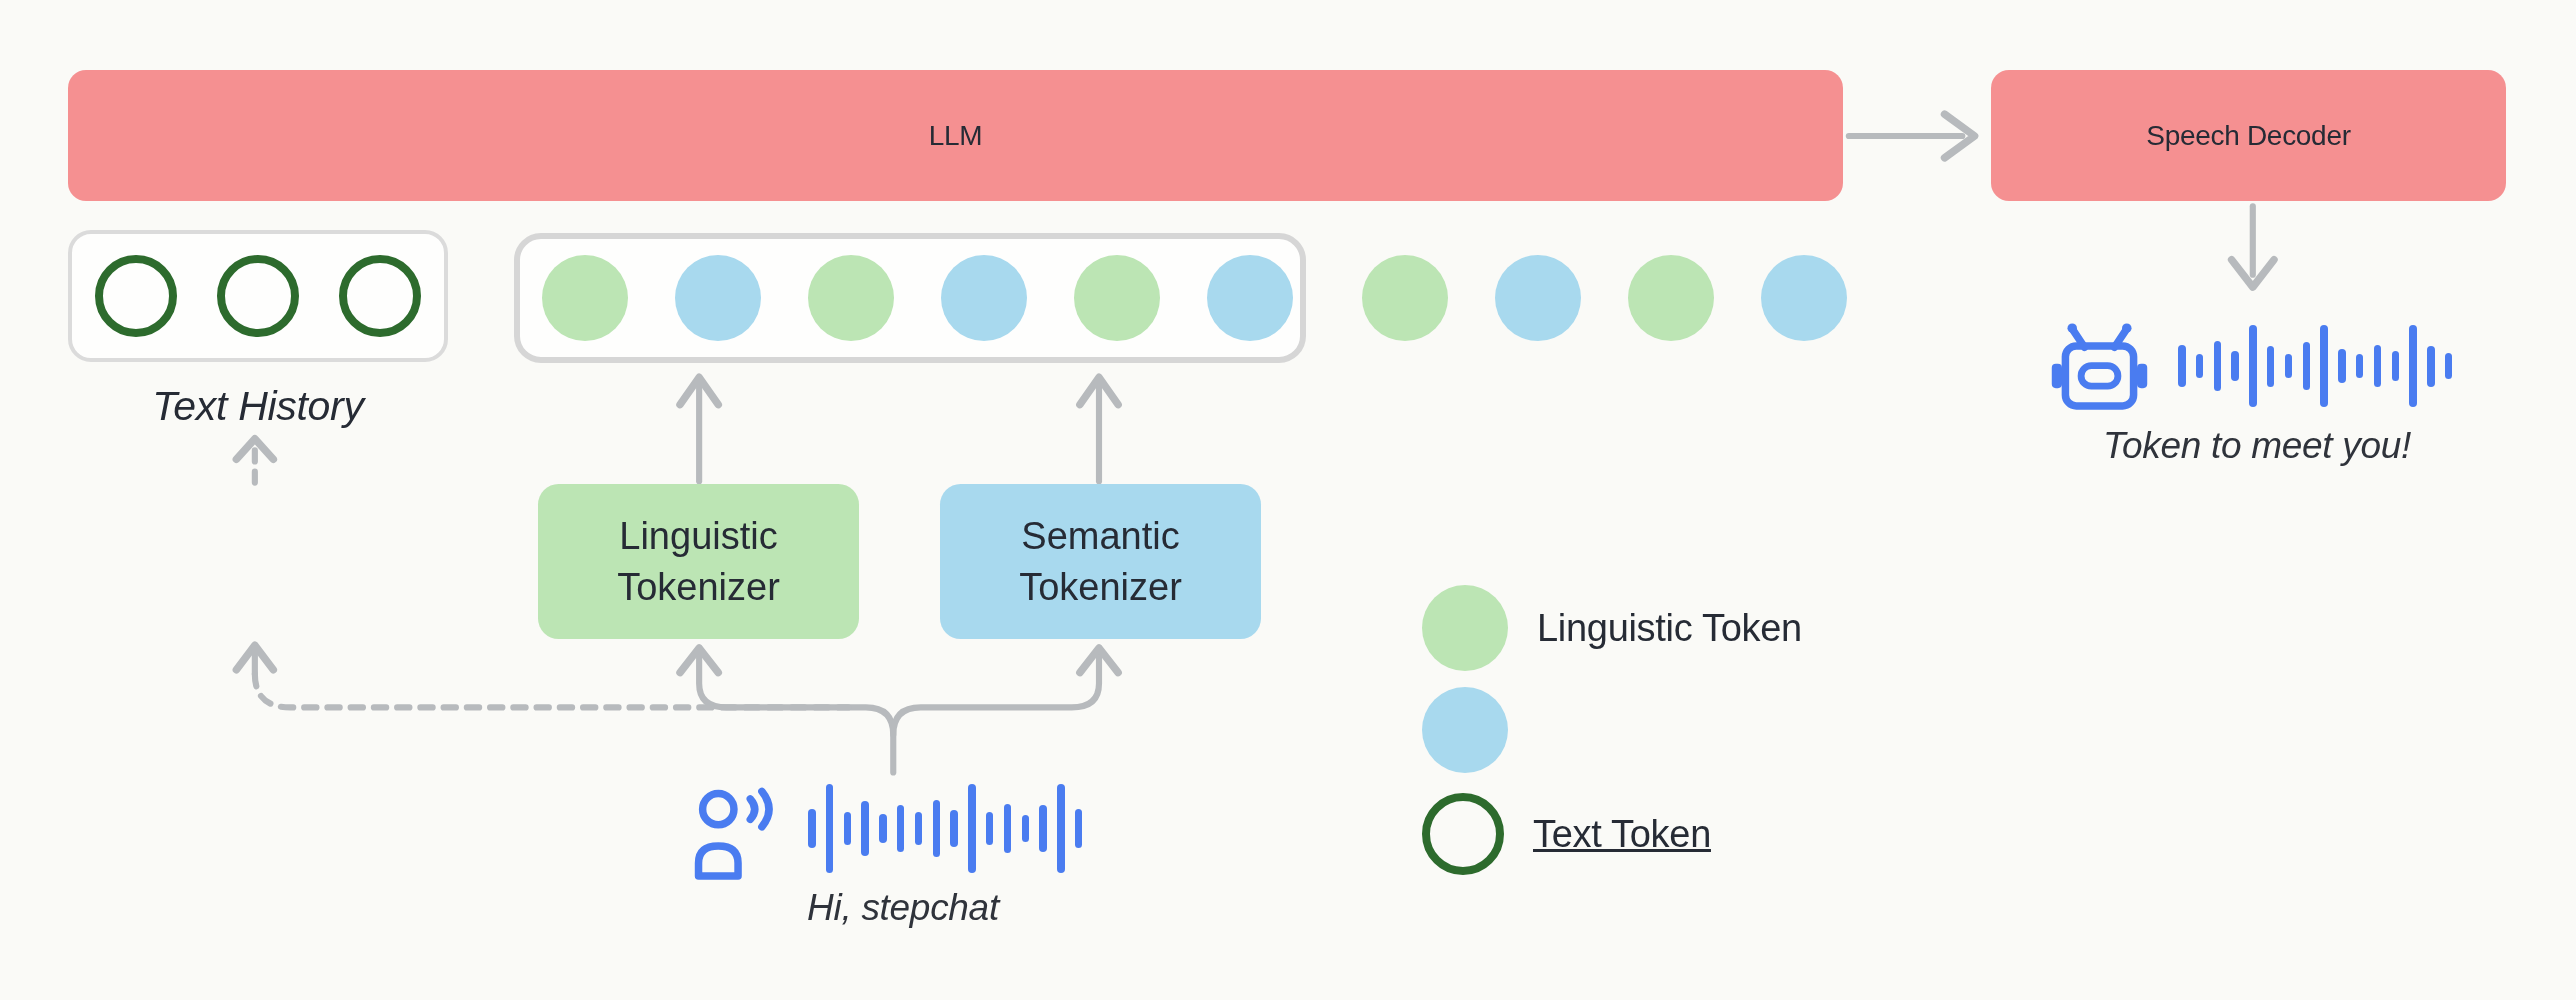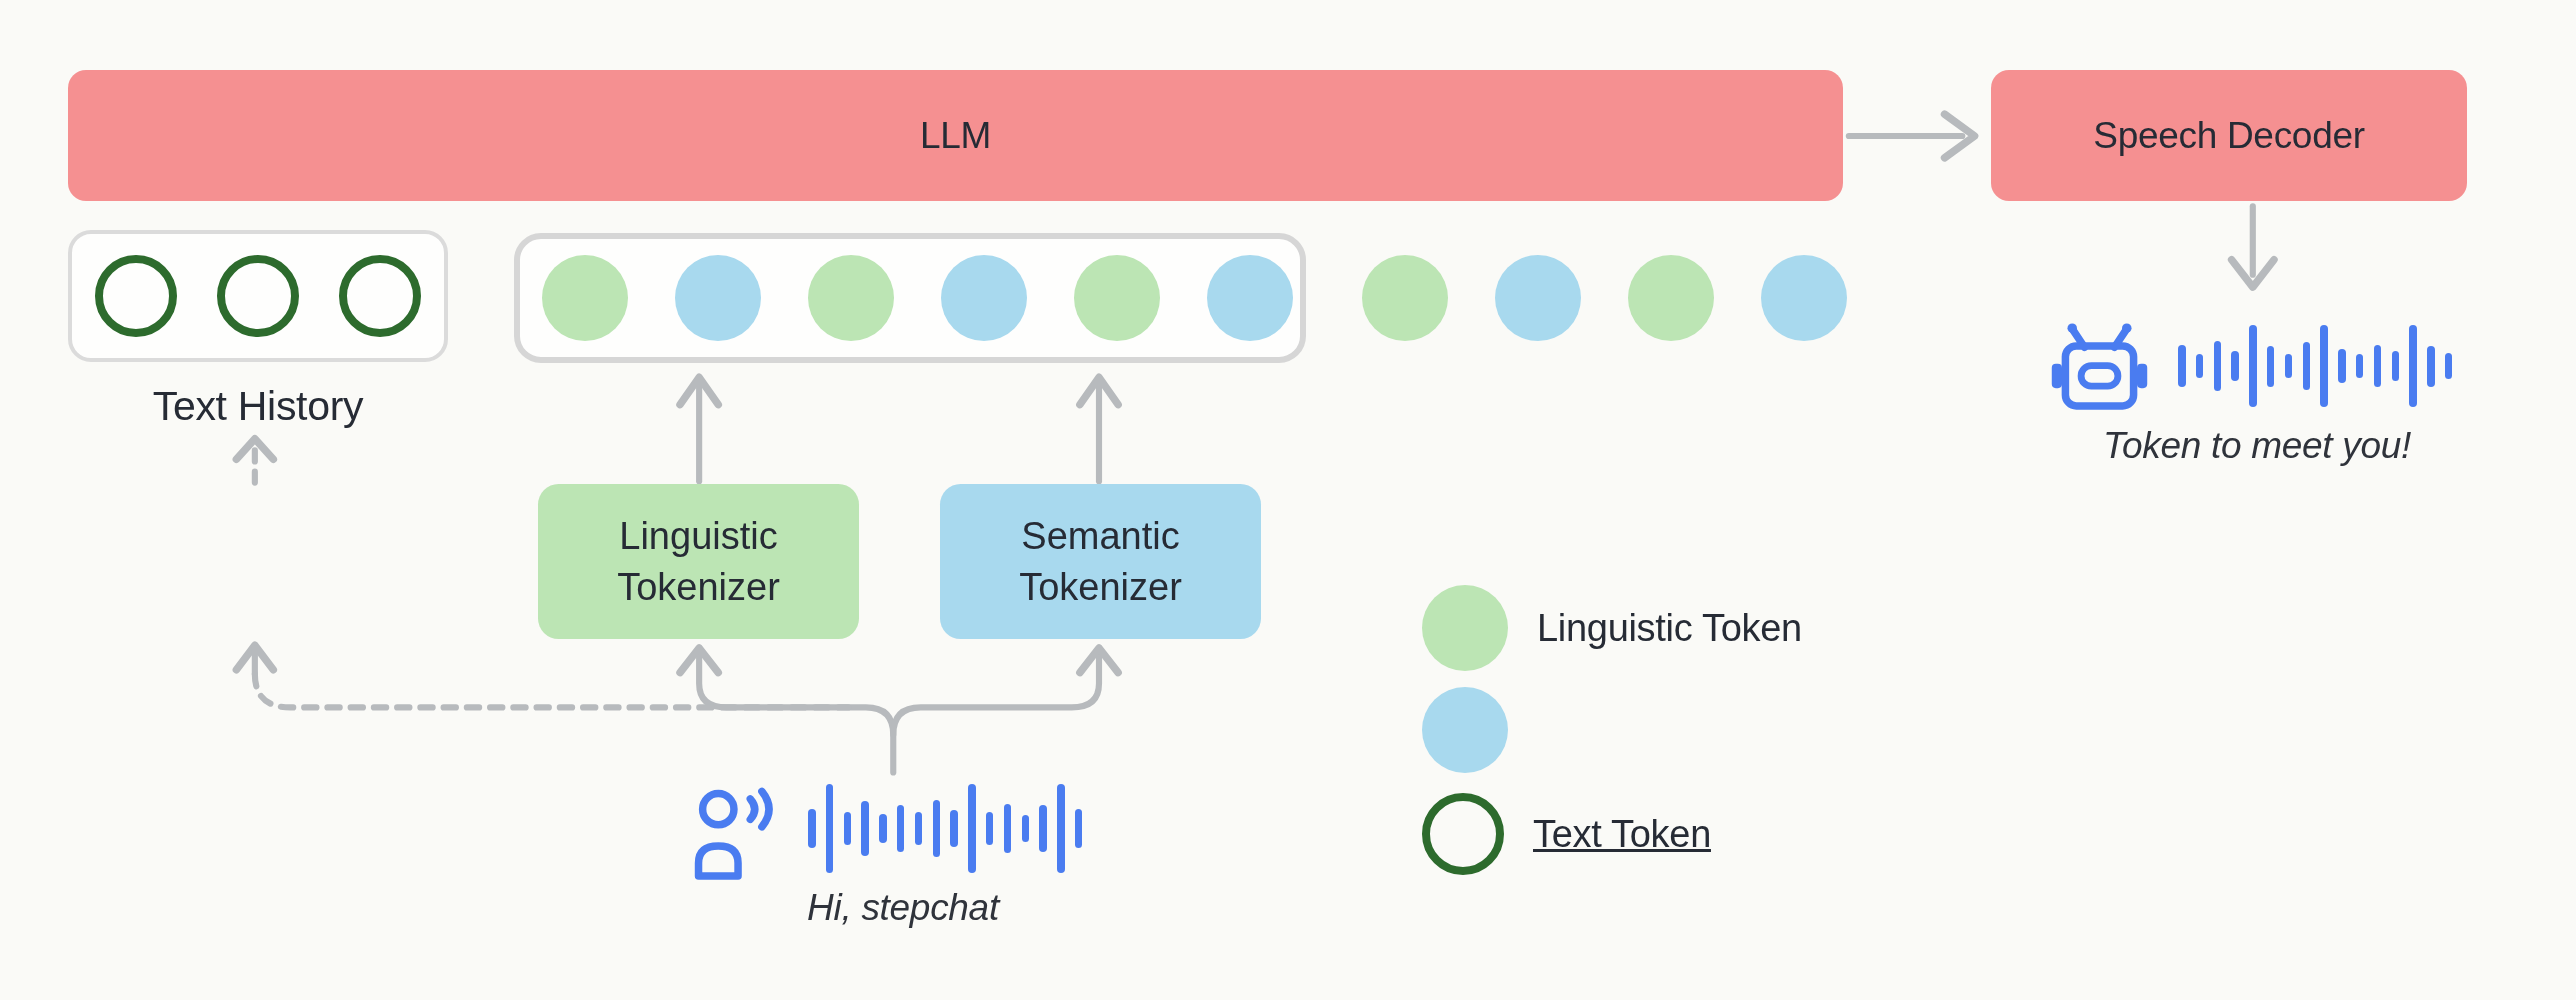--- a/index.html
+++ b/index.html
@@ -8,21 +8,21 @@
     --text:#262B35; --icon-blue:#4A7CF0;
   }
   *{box-sizing:border-box;margin:0;padding:0;}
   body{margin:0;background:var(--bg);}
   .canvas{
     position:relative;width:2576px;height:1000px;background:var(--bg);
     font-family:"Liberation Sans", sans-serif;color:var(--text);overflow:hidden;
   }
   .connectors{position:absolute;left:0;top:0;z-index:1;}
   .node{position:absolute;display:flex;align-items:center;justify-content:center;z-index:2;}
-  .fill-box{border-radius:18px;font-size:37px;letter-spacing:-0.3px;}
+  .fill-box{border-radius:18px;font-size:28px;letter-spacing:-0.3px;}
   .salmon{background:var(--salmon);}
   .green-box{background:var(--green);border-radius:20.5px;}
   .blue-box{background:var(--blue);border-radius:20.5px;}
   .outline-box{background:var(--box-bg);border:4.8px solid var(--border);border-radius:23px;}
   .token-strip{display:flex;align-items:center;z-index:2;}
   .tokenbox{position:absolute;background:var(--box-bg);border:6.2px solid #D6D6D6;border-radius:27px;z-index:2;}
   .tok{width:86px;height:86px;border-radius:50%;flex:0 0 auto;}
   .tok-green{background:var(--green);}
   .tok-blue{background:var(--blue);}
   .tok-ring{width:82px;height:82px;border:8.2px solid var(--ring-green);background:transparent;}
@@ -80,30 +80,30 @@
         <path d="M372 948 V986"></path>
         <path d="M372 986 Q372 1035 424 1035 H1240" stroke-dasharray="18 16"></path>
       </g>
     </g>
   </svg>
 
   <div class="node fill-box salmon" style="left:68px;top:70px;width:1775px;height:131px;">
     <span>LLM</span>
   </div>
 
-  <div class="node fill-box salmon" style="left:1991px;top:70px;width:476px;height:131px;">
+  <div class="node fill-box salmon" style="left:1991px;top:70px;width:515px;height:131px;">
     <span>Speech Decoder</span>
   </div>
 
   <div class="node outline-box token-strip" style="left:68px;top:230px;width:380px;height:132px;gap:40px;justify-content:center;">
       <div class="tok tok-ring"></div>
       <div class="tok tok-ring"></div>
       <div class="tok tok-ring"></div>
     </div>
-  <div class="label" style="left:258px;top:383px;transform:translateX(-50%);">Text History</div>
+  <div class="label" style="left:258px;top:383px;transform:translateX(-50%);font-style:italic;">Text History</div>
 
   <div class="tokenbox token-strip" style="left:514px;top:233px;width:792px;height:130px;padding-left:22px;gap:47px;">
       <div class="tok tok-green"></div>
       <div class="tok tok-blue"></div>
       <div class="tok tok-green"></div>
       <div class="tok tok-blue"></div>
       <div class="tok tok-green"></div>
       <div class="tok tok-blue"></div>
     </div>
 

